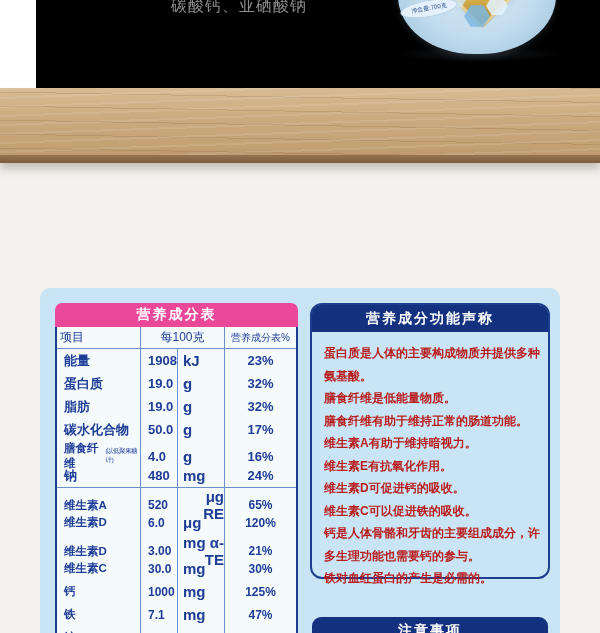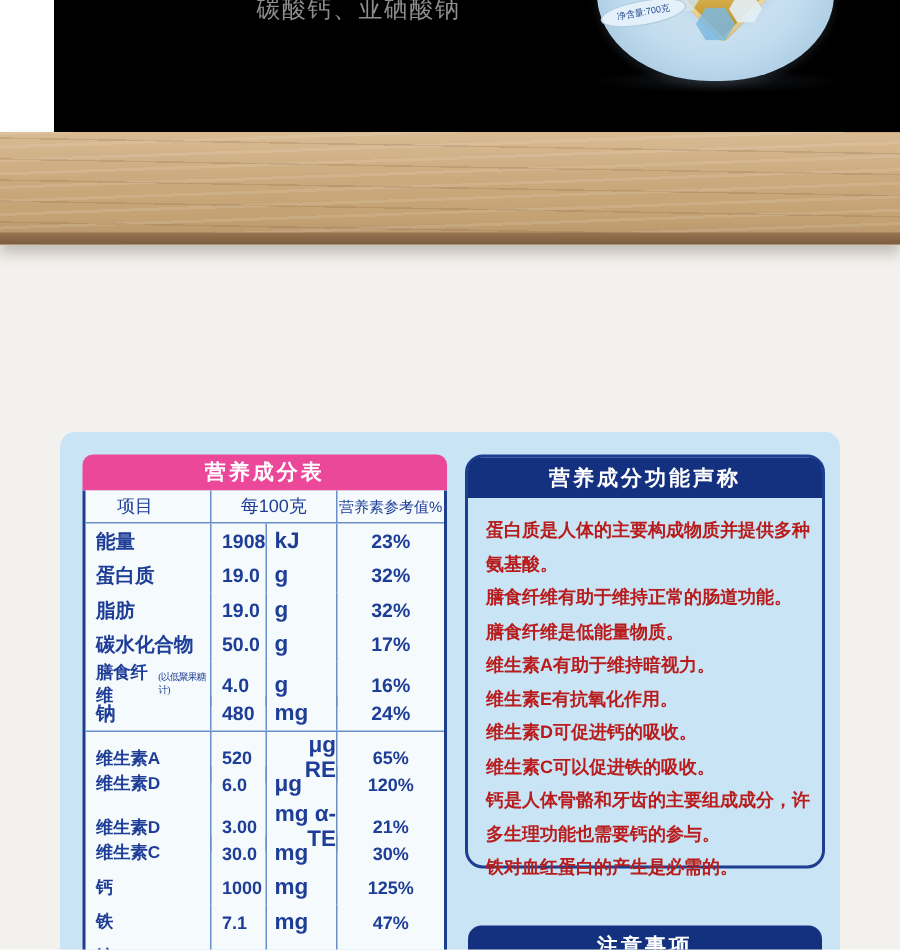--- a/index.html
+++ b/index.html
@@ -65,21 +65,21 @@
 
   
   .panel{position:absolute;left:40px;top:288px;width:520px;height:360px;background:#c9e4f5;border-radius:10px 10px 0 0;}
 
   
   .nt{position:absolute;left:15px;top:15px;width:243px;}
   .nt-title{height:24px;background:#ec4899;border-radius:7px 7px 0 0;color:#ffffff;font-weight:bold;
     font-size:14px;display:flex;align-items:center;justify-content:center;letter-spacing:2px;}
   .nt-body{border:2px solid #1d3d8f;border-top:none;background:#f5fafd;color:#1e3d96;}
   .nt-headrow{display:grid;grid-template-columns:83px 84px 72px;height:21px;align-items:center;border-bottom:1px solid #6a8fc8;}
-  .nt-headrow .h1{padding-left:21px;font-size:12px;}
+  .nt-headrow .h1{padding-left:3px;font-size:12px;}
   .nt-headrow .h2{text-align:center;font-size:12px;border-left:1px solid #6a8fc8;height:100%;display:flex;align-items:center;justify-content:center;}
   .nt-headrow .h3{text-align:center;font-size:10px;border-left:1px solid #6a8fc8;height:100%;display:flex;align-items:center;justify-content:center;}
   .nt-row{display:grid;grid-template-columns:83px 37px 47px 72px;height:23px;align-items:center;}
   .nt-row>div{height:100%;display:flex;align-items:center;}
   .c-name{padding-left:7px;font-weight:bold;font-size:13px;}
   .c-val{padding-left:7px;border-left:1px solid #6a8fc8;font-weight:bold;font-size:13px;}
   .c-unit{padding-left:5px;border-left:1px solid #6a8fc8;font-weight:bold;font-size:15px;text-align:right;}
   .c-nrv{border-left:1px solid #6a8fc8;justify-content:center;font-weight:bold;font-size:13px;}
   .nt-row.sep{border-bottom:1px solid #6a8fc8;}
   .nt-row.vit .c-name{font-size:11.5px;}
@@ -133,21 +133,21 @@
   <div class="wood"></div>
 
   <div class="panel">
 
     <div class="nt">
       <div class="nt-title">营养成分表</div>
       <div class="nt-body">
         <div class="nt-headrow">
           <div class="h1">项目</div>
           <div class="h2">每100克</div>
-          <div class="h3">营养素参考值%</div>
+          <div class="h3">营养成分表%</div>
         </div>
 
         <div class="nt-row">
           <div class="c-name">能量</div>
           <div class="c-val">1908</div>
           <div class="c-unit">kJ</div>
           <div class="c-nrv">23%</div>
         </div>
         <div class="nt-row">
           <div class="c-name">蛋白质</div>
@@ -224,22 +224,22 @@
           <div class="c-unit">mg</div>
           <div class="c-nrv">47%</div>
         </div>
       </div>
     </div>
 
     <div class="claims">
       <div class="claims-title">营养成分功能声称</div>
       <div class="claims-body">
         <p>蛋白质是人体的主要构成物质并提供多种氨基酸。</p>
+        <p>膳食纤维是低能量物质。</p>
         <p>膳食纤维有助于维持正常的肠道功能。</p>
-        <p>膳食纤维是低能量物质。</p>
         <p>维生素A有助于维持暗视力。</p>
         <p>维生素E有抗氧化作用。</p>
         <p>维生素D可促进钙的吸收。</p>
         <p>维生素C可以促进铁的吸收。</p>
         <p>钙是人体骨骼和牙齿的主要组成成分，许多生理功能也需要钙的参与。</p>
         <p>铁对血红蛋白的产生是必需的。</p>
       </div>
     </div>
 
     <div class="notice">

